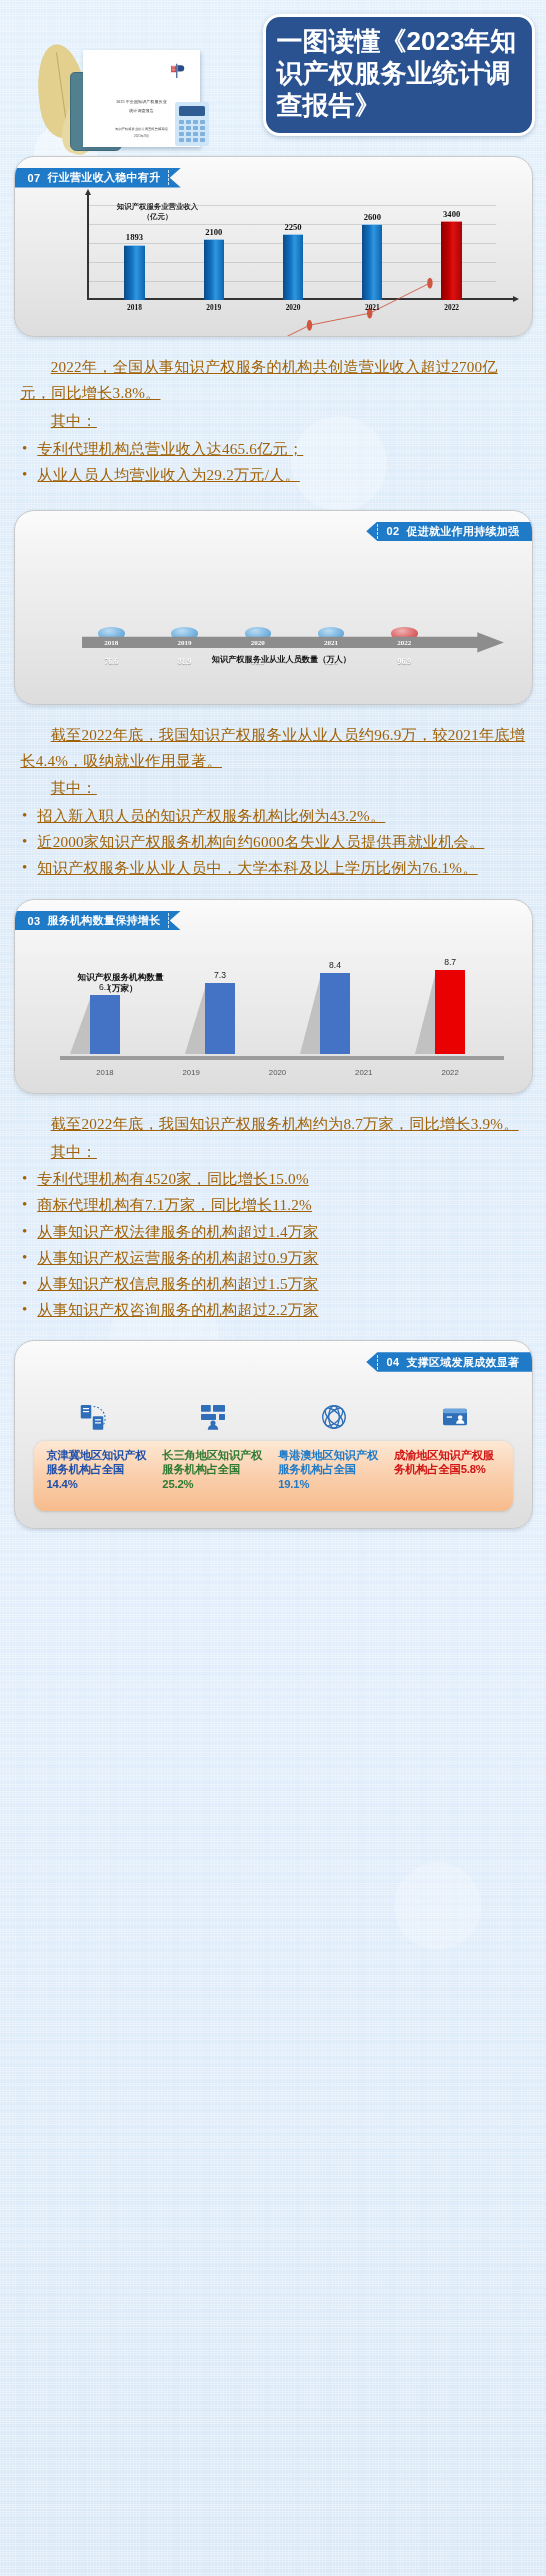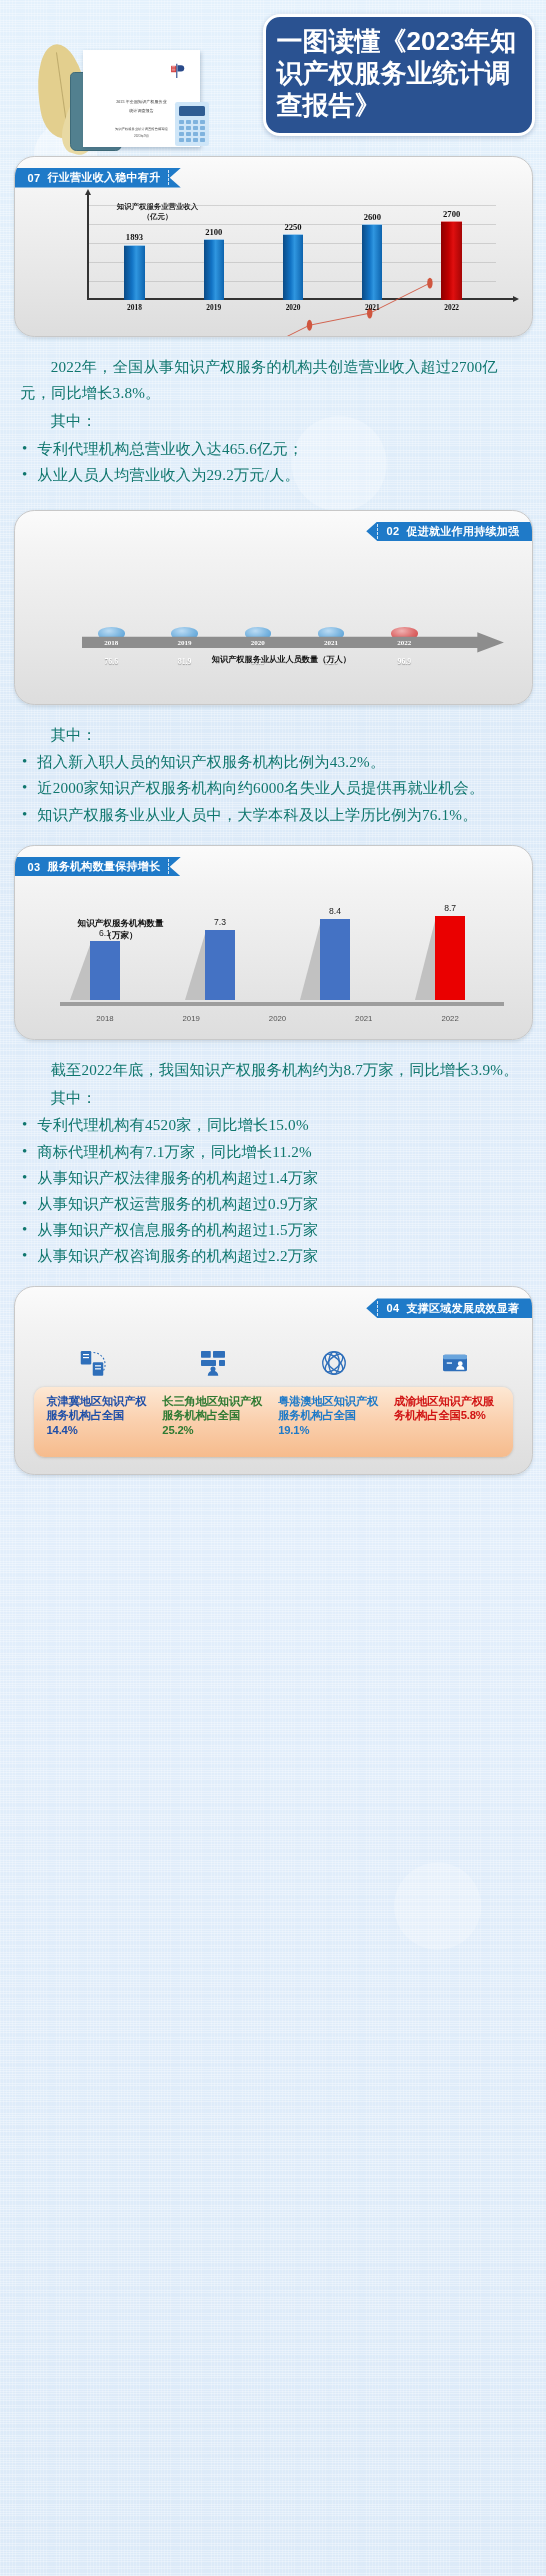--- a/index.html
+++ b/index.html
@@ -237,21 +237,22 @@
     width:17%; text-align:center;
     font-family:"Liberation Serif","DejaVu Serif",serif;
     font-size:7.4px; font-weight:bold; color:#111;
   }
   .c1-line { position:absolute; left:72px; right:36px; top:48px; bottom:36px; pointer-events:none; }
 
   
   .body-text {
     padding: 17px 20.3px 4.7px 20.3px;
     font-family: "Liberation Serif", "DejaVu Serif", serif;
-    color: #0f766e;
+    color: #a16207;
+    text-decoration: underline;
   }
   .para {
     font-size: 15.2px;
     line-height: 1.72;
     text-indent: 2em;
     margin-bottom: 1.6px;
     letter-spacing: 0.2px;
   }
   .bullets { list-style: none; margin-top: 1.6px; }
   .bullets li {
@@ -448,21 +449,21 @@
           </div>
           <div class="c1-bar-slot">
             <div class="c1-val">2250</div>
             <div class="c1-bar" style="height: 69%;"></div>
           </div>
           <div class="c1-bar-slot">
             <div class="c1-val">2600</div>
             <div class="c1-bar" style="height: 79.7333%;"></div>
           </div>
           <div class="c1-bar-slot">
-            <div class="c1-val">2700</div>
+            <div class="c1-val">3400</div>
             <div class="c1-bar red" style="height: 82.8%;"></div>
           </div>
         </div>
       <svg class="c1-line" id="c1line" viewBox="0 0 100 100" preserveAspectRatio="none">
           <path d="M 0.00 60.00 L 10.00 48.00 L 30.00 34.00 L 50.00 24.00 L 70.00 20.00 L 90.00 10.00" fill="none" stroke="#d0563f" stroke-width="0.9" vector-effect="non-scaling-stroke"></path>
           <ellipse cx="10" cy="48" rx="0.9" ry="1.8" fill="#d0563f"></ellipse>
           <ellipse cx="30" cy="34" rx="0.9" ry="1.8" fill="#d0563f"></ellipse>
           <ellipse cx="50" cy="24" rx="0.9" ry="1.8" fill="#d0563f"></ellipse>
           <ellipse cx="70" cy="19.999999999999996" rx="0.9" ry="1.8" fill="#d0563f"></ellipse>
           <ellipse cx="90" cy="9.999999999999998" rx="0.9" ry="1.8" fill="#d0563f"></ellipse>
@@ -532,20 +533,21 @@
           <span>2019</span>
           <span>2020</span>
           <span>2021</span>
           <span>2022</span>
         </div>
       <div class="c2-caption">知识产权服务业从业人员数量（万人）</div>
     </div>
   </div>
 
   <div class="body-text">
+    <p class="para">截至2022年底，我国知识产权服务业从业人员约96.9万，较2021年底增长4.4%，吸纳就业作用显著。</p>
     <p class="para">其中：</p>
     <ul class="bullets">
       <li>招入新入职人员的知识产权服务机构比例为43.2%。</li>
       <li>近2000家知识产权服务机构向约6000名失业人员提供再就业机会。</li>
       <li>知识产权服务业从业人员中，大学本科及以上学历比例为76.1%。</li>
     </ul>
   </div>
 
   <div class="spacer-sm"></div>
 

